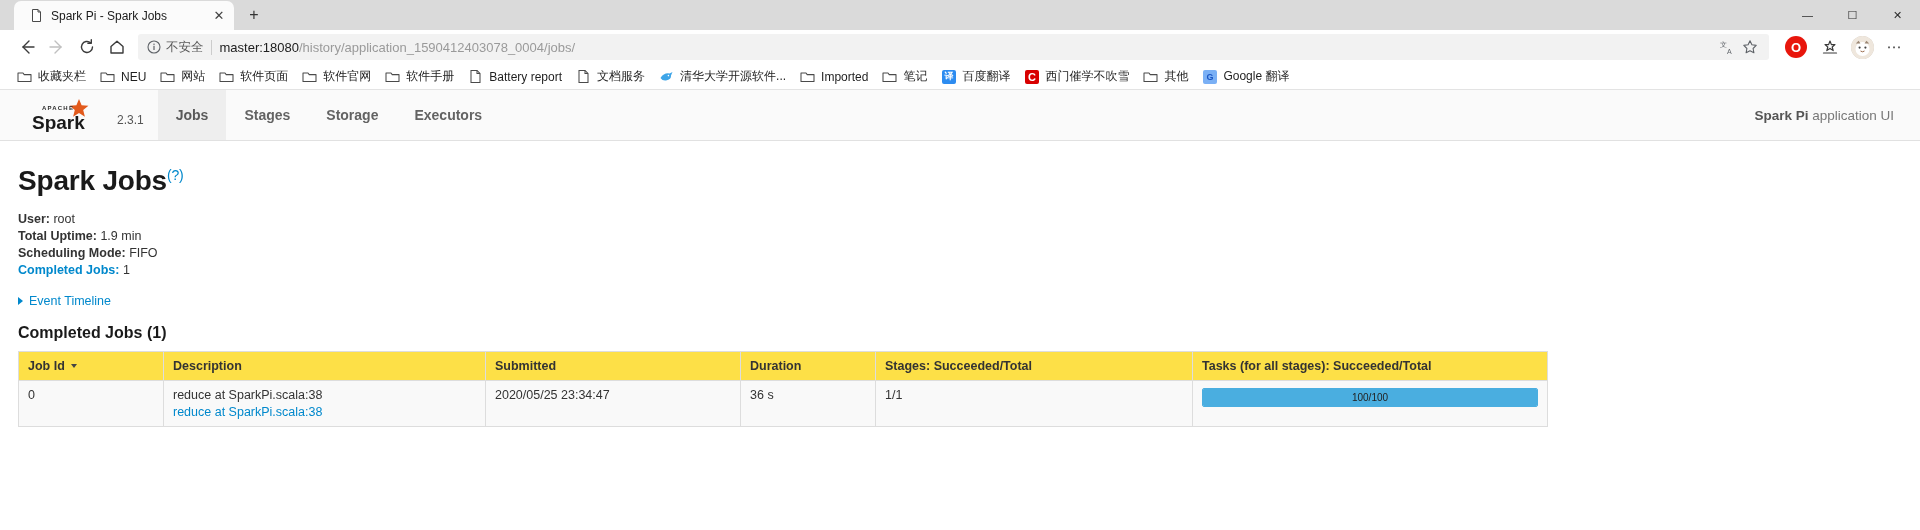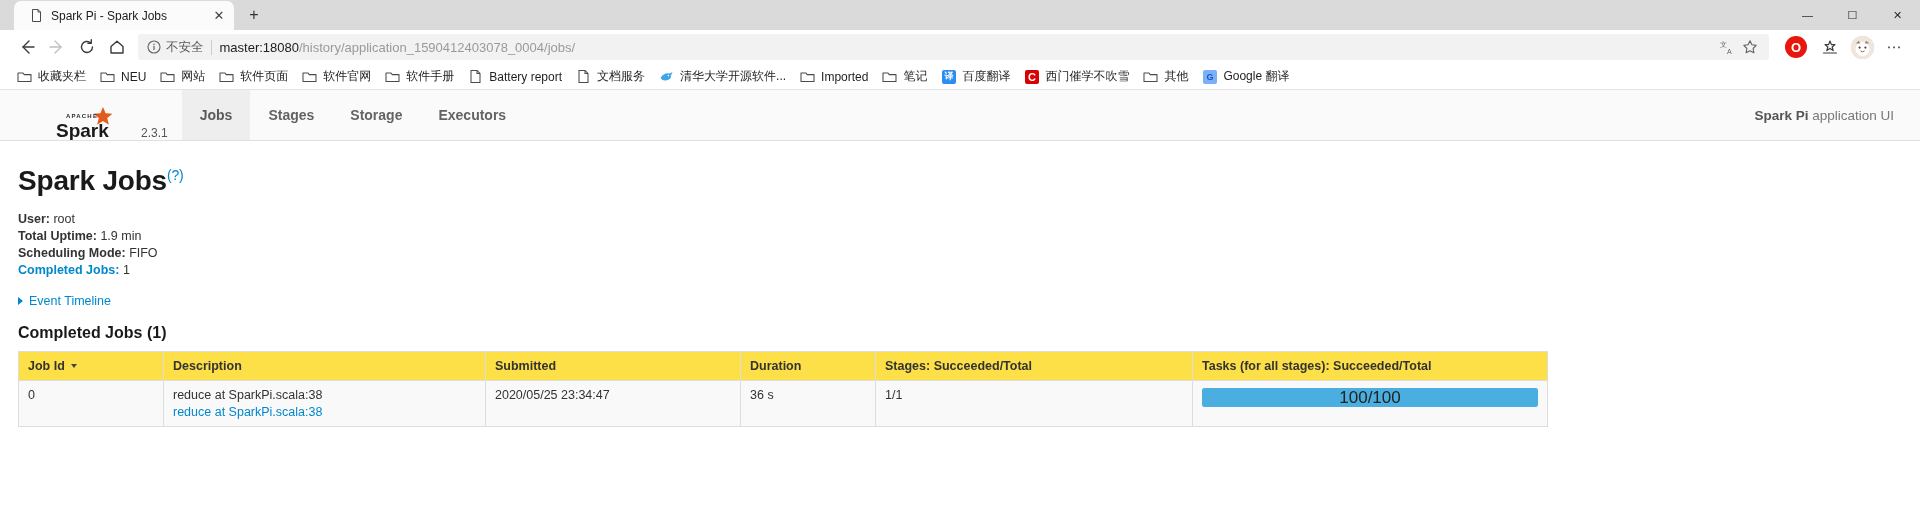--- a/index.html
+++ b/index.html
@@ -134,22 +134,22 @@
 
   
   .spark-nav {
     height:50px;
     background:#fafafa;
     border-bottom:1px solid #e1e1e1;
     display:flex; align-items:stretch;
     position:relative;
   }
   .spark-brand {
-    display:flex; align-items:flex-end;
-    padding:0 14px 0 56px;
+    display:flex; align-items:center;
+    padding:0 14px 0 32px;
     flex:none;
   }
   .spark-logo { position:relative; width:76px; height:34px; flex:none; }
   .spark-ver { font-size:12px; color:#555; margin-left:9px; margin-top:9px; }
   .spark-tabs { display:flex; align-items:stretch;font-weight:bold; }
   .spark-tab {
     display:flex; align-items:center;
     padding:0 18px;
     font-size:14px; color:#636363;
   }
@@ -230,21 +230,21 @@
     overflow:hidden;
   }
   .progress-fill {
     position:absolute; left:0; top:0; bottom:0;
     width:100%;
     background:#4aaee0;
   }
   .progress-label {
     position:absolute; left:0; right:0; top:0;
     line-height:17px; text-align:center;
-    font-size:17px; color:#222;
+    font-size:10px; color:#222;
   }
 
   
   .c-jobid { width:126px; }
   .c-desc  { width:303px; }
   .c-sub   { width:236px; }
   .c-dur   { width:116px; }
   .c-stg   { width:298px; }
 </style>
 </head>

